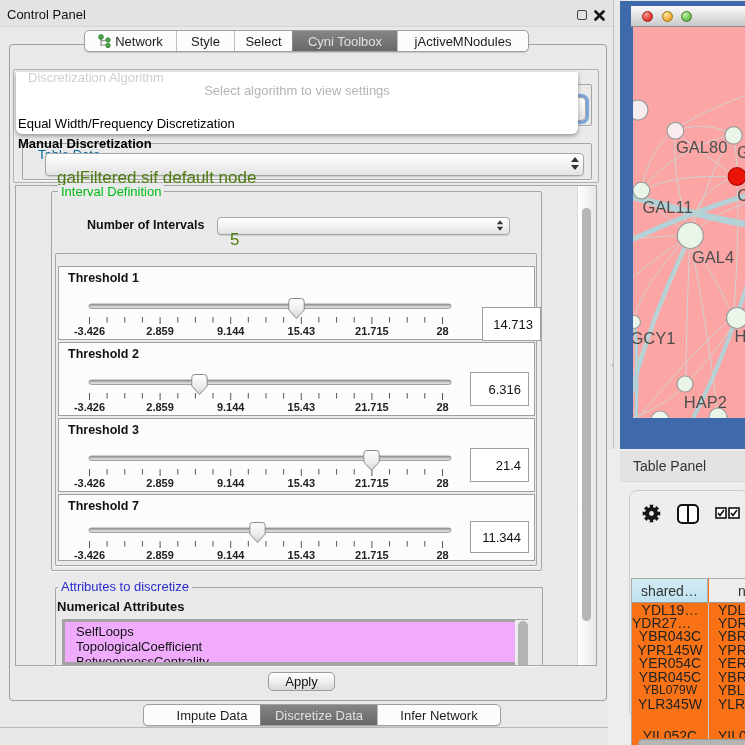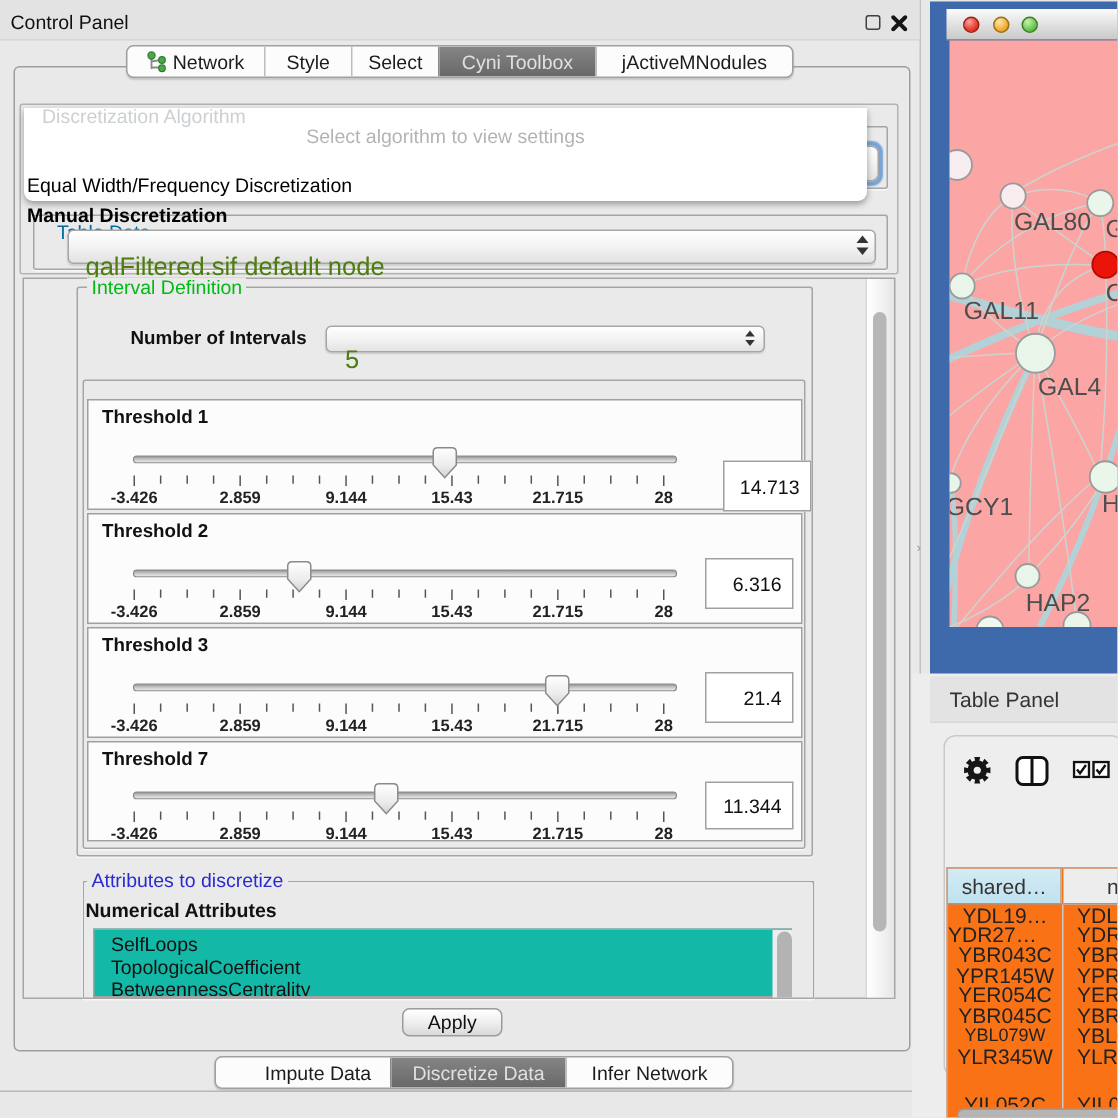--- a/index.html
+++ b/index.html
@@ -201,32 +201,32 @@
         <text x="383.5" y="64" font-size="11" font-weight="bold" fill="#222" text-anchor="middle" font-family="Liberation Sans, sans-serif">28</text>
         <path d="M190.8 30.5 Q190.8 27.5 193.8 27.5 L203.2 27.5 Q206.2 27.5 206.2 30.5 L206.2 39.0 L198.5 47.5 L190.8 39.0 Z" fill="url(#th)" stroke="#8a8a8a" stroke-width="1"></path>
       </svg>
 <div class="ttitle">Threshold 7</div>
 <div class="vbox" style="top:26px;height:32px;">11.344</div>
 </div>
 
   <div class="grp" style="left:55px;top:587px;width:488px;height:79px;border-bottom:none;"></div>
   <div class="grptitle" style="left:58px;top:580px;color:#2a2ad0;">Attributes to discretize</div>
   <div class="abs" style="left:57px;top:599px;font-size:13px;font-weight:bold;color:#111;">Numerical Attributes</div>
-  <div class="abs" style="left:62px;top:619px;width:466px;height:46px;background:#14b8a6;border:1px solid #a3a3a3;overflow:hidden;">
+  <div class="abs" style="left:62px;top:619px;width:466px;height:46px;background:#f0abfc;border:3px solid #a3a3a3;overflow:hidden;">
     <div style="position:absolute;left:11px;top:2px;font-size:13px;color:#111;line-height:15.1px;">SelfLoops<br>TopologicalCoefficient<br>BetweennessCentrality</div>
   </div>
   <div class="abs" style="left:515px;top:620px;width:13px;height:45px;background:#ededed;"></div>
   <div class="abs" style="left:518px;top:621px;width:9.5px;height:44px;background:#b3b3b3;border-radius:5px 5px 0 0;"></div>
 
   <div class="abs" style="left:268px;top:672px;width:67px;height:19px;border:1px solid #9b9b9b;border-radius:5px;background:linear-gradient(#ffffff,#efefef 50%,#d9d9d9);font-size:13px;color:#111;display:flex;align-items:center;justify-content:center;">Apply</div>
 
   <div class="seg" style="left:143px;top:704px;padding-left:20px;">
     <div style="width:96px;">Impute Data</div>
     <div class="on" style="width:117px;">Discretize Data</div>
-    <div style="width:111px;">Infer Network</div>
+    <div style="width:123px;">Infer Network</div>
   </div>
 
   <div class="abs" style="left:16px;top:72px;width:562px;height:62px;background:#ffffff;border-radius:0 0 6px 6px;box-shadow:0 2px 4px rgba(70,70,70,0.5);"></div>
   <div class="abs" style="left:28px;top:70px;font-size:13px;color:#ccd0d2;">Discretization Algorithm</div>
   <div class="abs" style="left:16px;top:83px;width:562px;text-align:center;font-size:13px;color:#b4b4b4;">Select algorithm to view settings</div>
   <div class="abs" style="left:18px;top:100px;font-size:13px;font-weight:bold;color:#000;margin-top:36px;">Manual Discretization</div>
   <div class="abs" style="left:18px;top:116px;font-size:13px;color:#000;">Equal Width/Frequency Discretization</div>
 
 </div>
 

